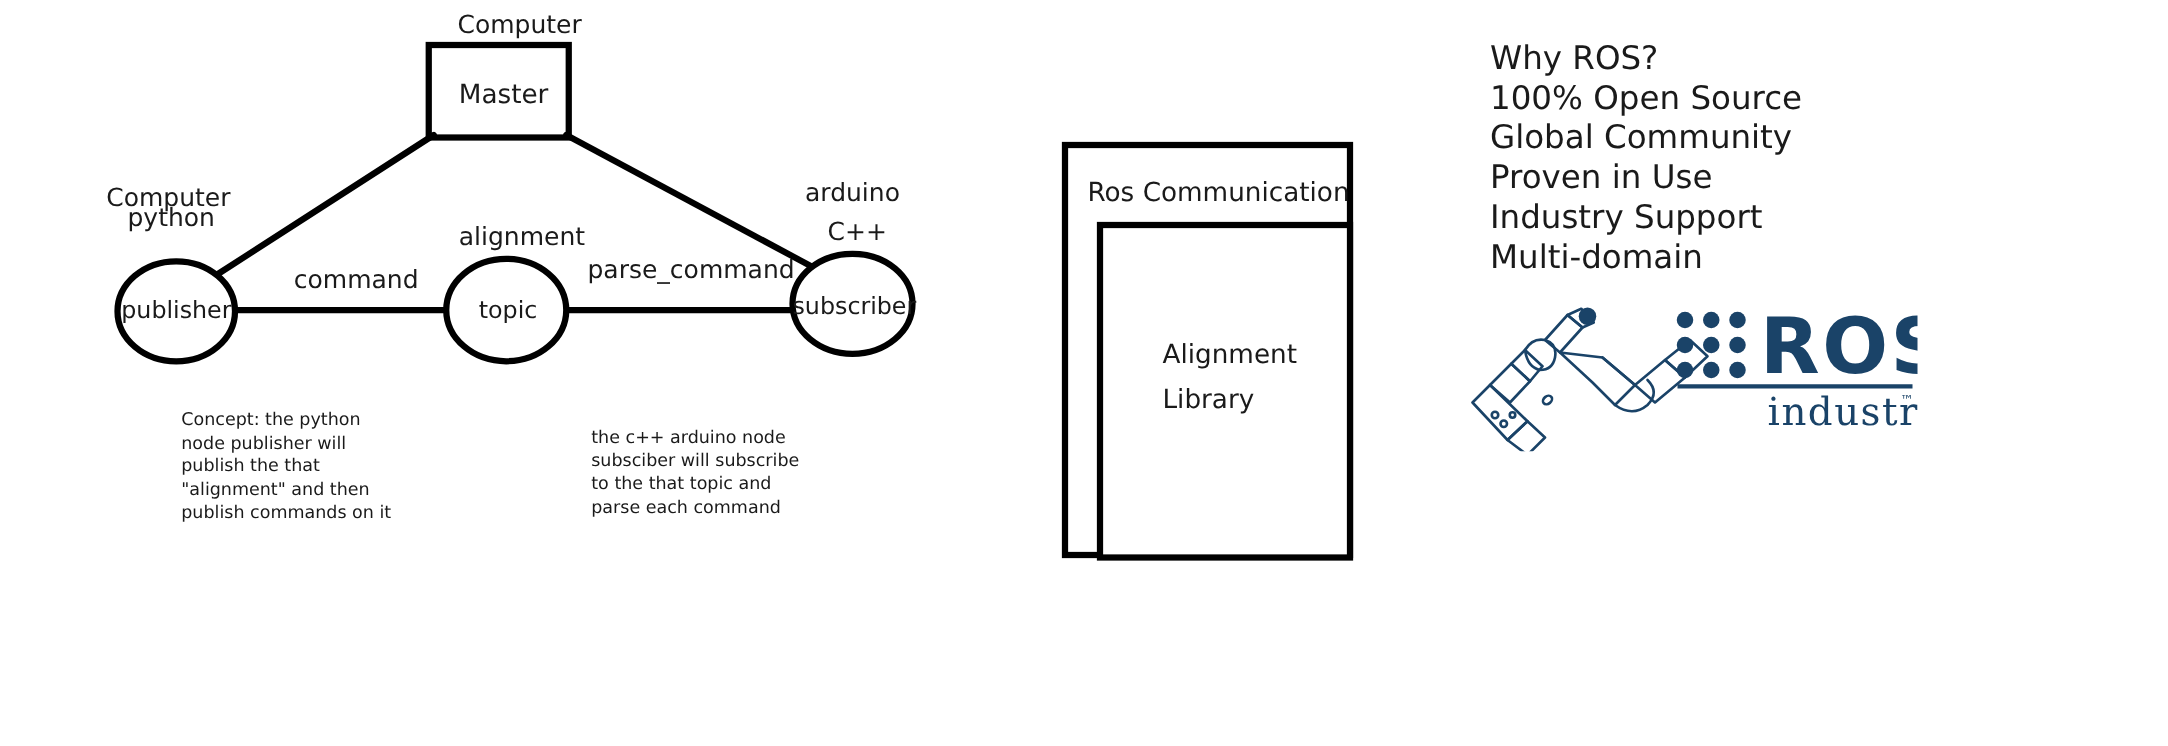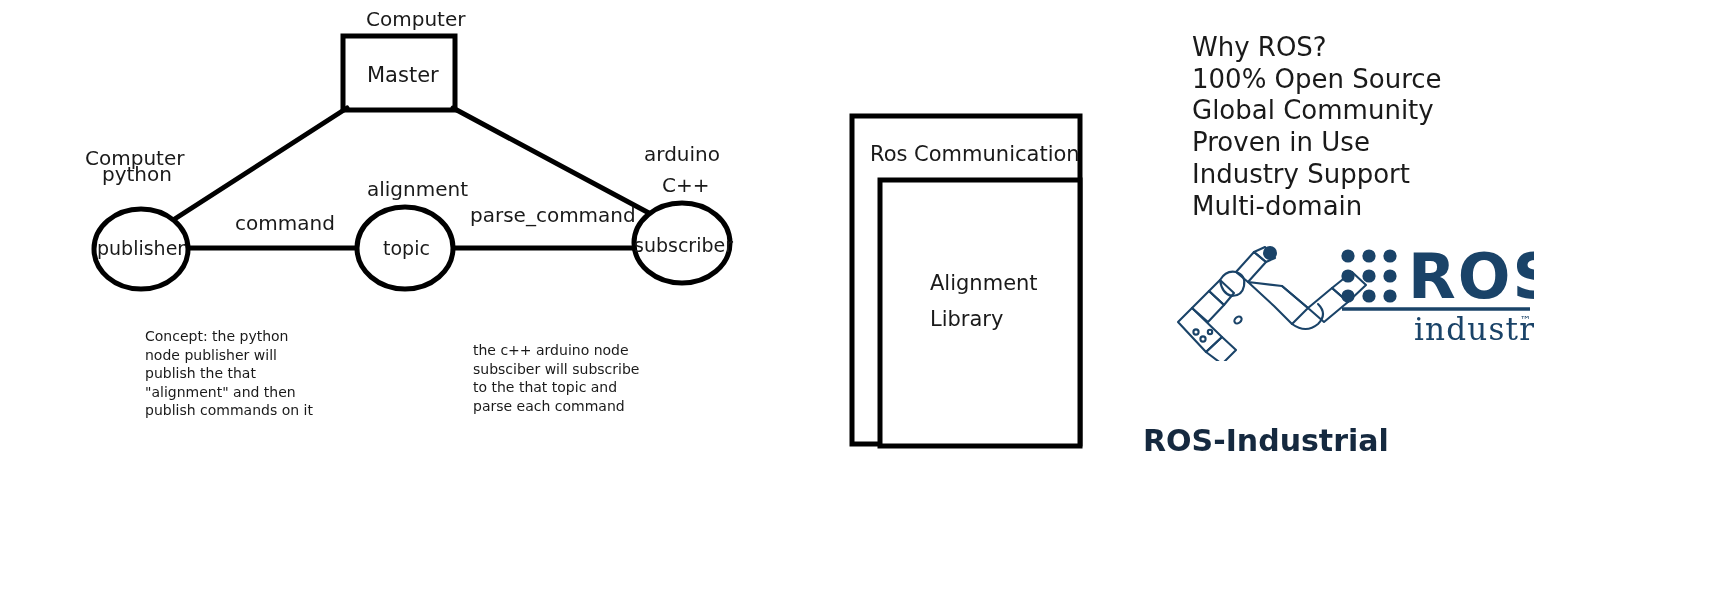--- a/index.html
+++ b/index.html
@@ -189,15 +189,14 @@
       <text x="246" y="62" font-family="DejaVu Sans, Liberation Sans, sans-serif" font-size="62" font-weight="bold" letter-spacing="2" fill="#1a4368" id="logo-wordmark-text">ROS</text>
 
       <line x1="180" y1="73" x2="368" y2="73" stroke="#1a4368" stroke-width="3.4"></line>
 
       <text x="252" y="104" font-family="DejaVu Serif, Liberation Serif, serif" font-size="31" letter-spacing="1.2" fill="#1a4368" id="logo-subword-text">industrial</text>
 
       <text x="358" y="88" font-family="DejaVu Sans, Liberation Sans, sans-serif" font-size="11" fill="#1a4368" id="logo-tm-text">™</text>
     </svg>
   </div>
 
-  <div class="lbl t-brand" style="left:1143px; top:422px;">ROS-Industrial</div>
 
 </div>
 
 </body></html>

